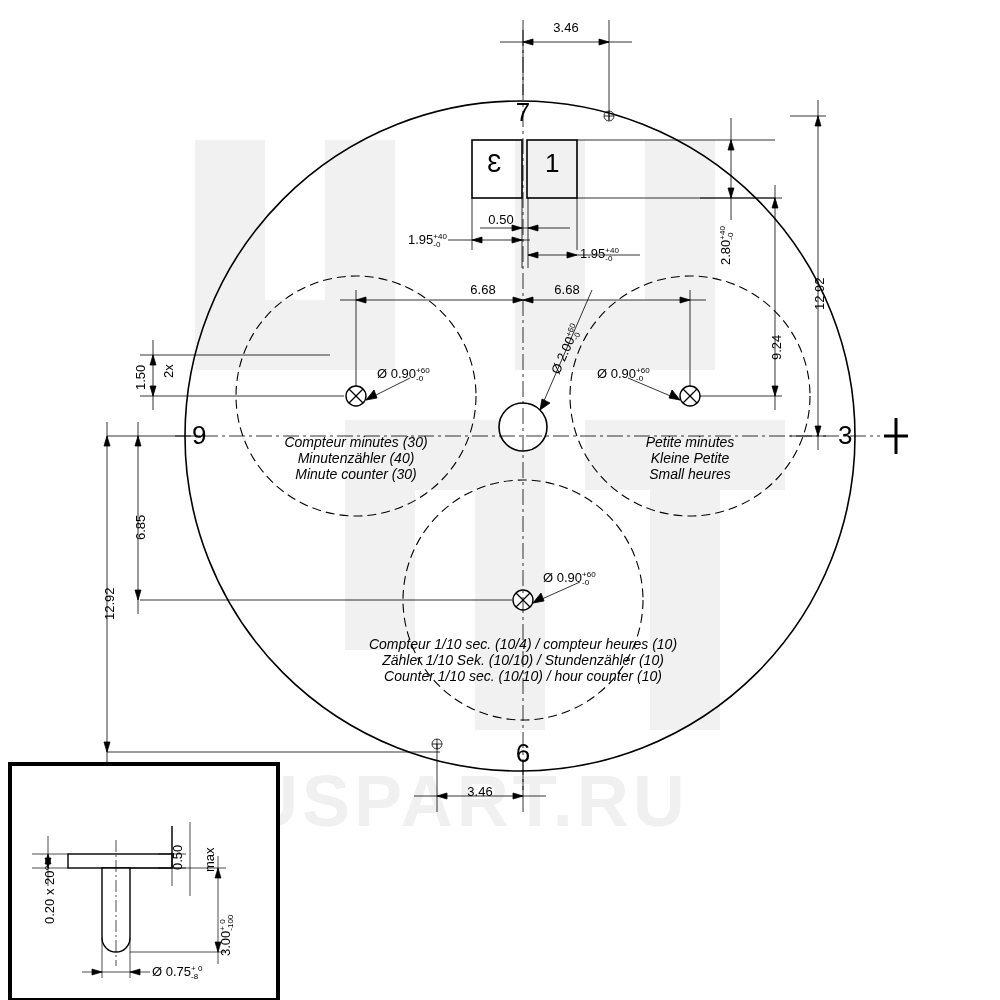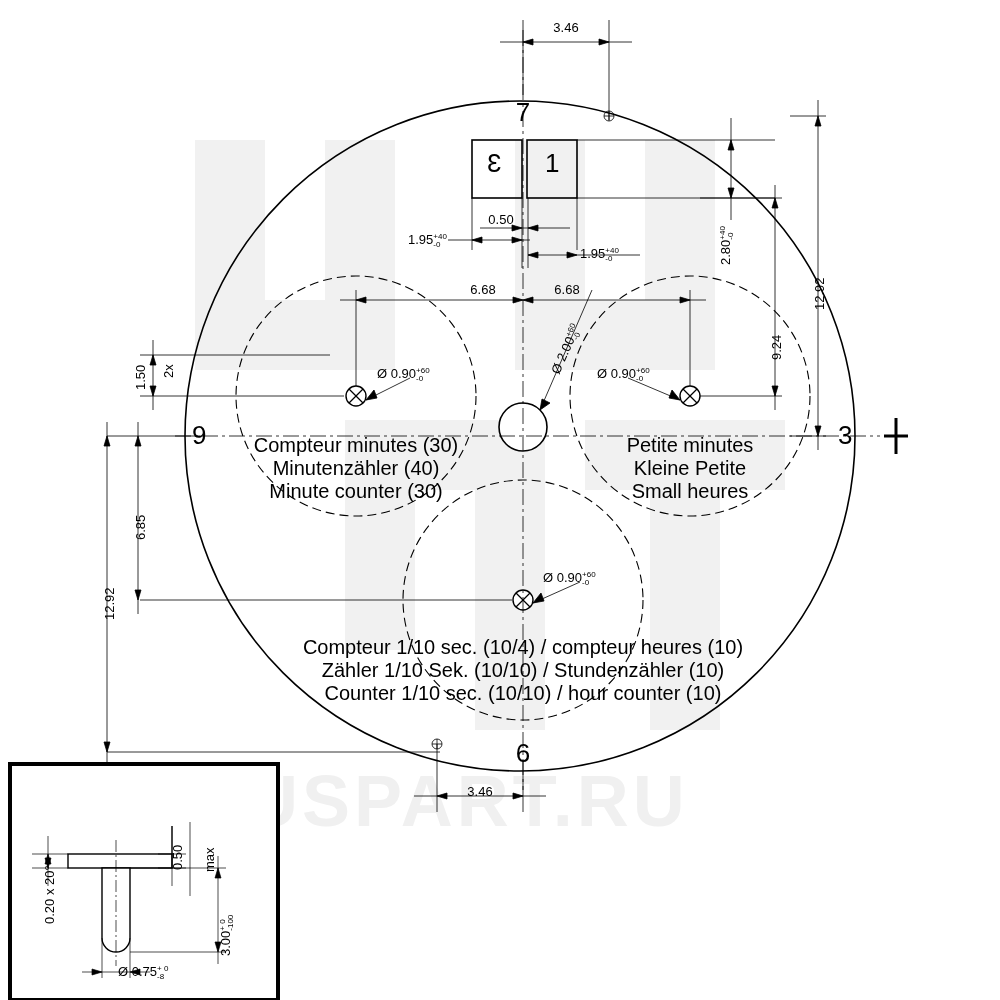--- a/index.html
+++ b/index.html
@@ -3,21 +3,21 @@
 <meta charset="utf-8">
 <style>
   html,body{margin:0;padding:0;background:#fff;}
   body{width:1000px;height:1000px;position:relative;overflow:hidden;
        font-family:"Liberation Sans",sans-serif;color:#000;}
   #stage{position:absolute;left:0;top:0;width:1000px;height:1000px;}
   svg{position:absolute;left:0;top:0;}
   .lbl{position:absolute;font-size:13px;white-space:nowrap;color:#000;}
   .lbl.c{transform:translateX(-50%);}
   .big{font-size:26px;}
-  .txt{font-size:20px;}
+  .txt{font-size:14px;font-style:italic;}
   .rot{transform-origin:left top;}
   .tolbox{display:inline-block;font-size:8px;line-height:8px;vertical-align:middle;text-align:left;}
   .wm{position:absolute;color:#f0f0f0;font-weight:bold;user-select:none;}
 </style>
 </head>
 <body>
 
 <div id="stage">
 
   <div class="wm" style="left:185px;top:120px;width:640px;height:620px;font-size:0;">
@@ -275,18 +275,18 @@
         <path d="M90,206 l-10,-3 v6 z"></path>
           <path d="M118,206 l10,-3 v6 z"></path>
       </g>
     </svg>
     <div class="lbl rot" style="left:158px;top:104px;transform:rotate(-90deg);font-size:13px;">0.50</div>
     <div class="lbl rot" style="left:190px;top:106px;transform:rotate(-90deg);font-size:13px;">max</div>
     <div class="lbl rot" style="left:30px;top:158px;transform:rotate(-90deg);font-size:13px;">0.20 x 20°</div>
     <div class="lbl rot" style="left:206px;top:190px;transform:rotate(-90deg);font-size:13px;">
       <span>3.00</span><span class="tolbox"><span>+ 0</span><br><span>-100</span></span>
     </div>
-    <div class="lbl" style="left:106px;top:198px;font-size:13px;">
+    <div class="lbl" style="left:140px;top:198px;font-size:13px;">
       <span>Ø 0.75</span><span class="tolbox"><span>+ 0</span><br><span>-8</span></span>
     </div>
   </div>
 
 </div>
 
 </body></html>

